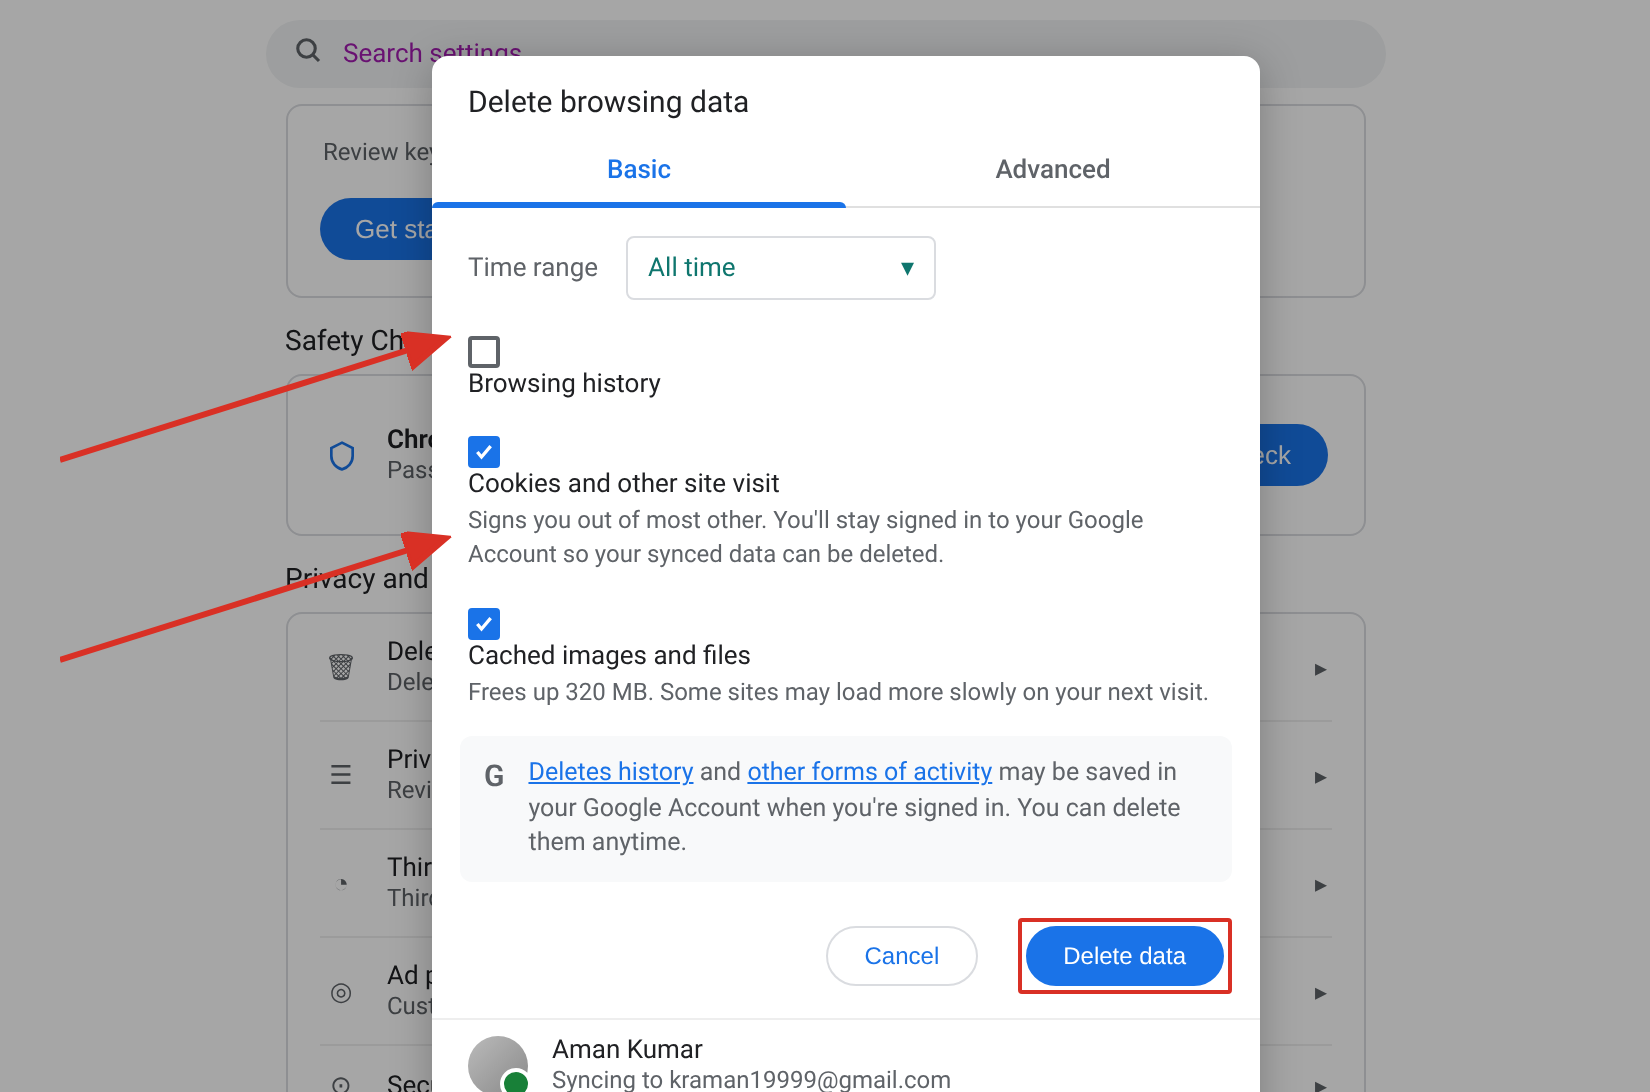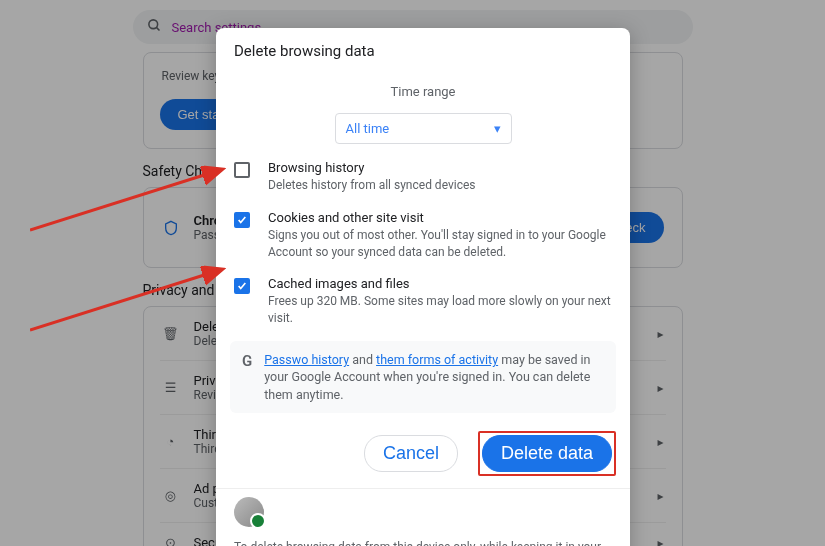--- a/index.html
+++ b/index.html
@@ -111,39 +111,39 @@
     left: 0; right: 0; bottom: -1px;
     height: 3px;
     background: #1a73e8;
     border-radius: 3px 3px 0 0;
   }
   .range-row {
     display: flex; align-items: center; gap: 14px;
     padding: 14px 18px 8px;
     font-size: 13px;
     color:#5f6368;
-    flex-direction:column;
   }
   .select {
     border: 1px solid #dadce0;
     border-radius: 4px;
     padding: 7px 10px;
-    width: 177px;
+    width: 155px;
     display: flex;
     justify-content: space-between;
     align-items: center;
     font-size: 13px;
-    color:#3b82f6;
+    color:#0f766e;
     cursor: pointer;
   }
   .opt {
     display: flex;
-    gap: 18px;
+    gap: 1px;
     padding: 8px 18px;
     align-items: flex-start;
+    flex-direction: column;
   }
   .cb {
     width: 16px; height: 16px;
     border: 2px solid #5f6368;
     border-radius: 2px;
     margin-top: 2px;
     display:flex;align-items:center;justify-content:center;
     cursor:pointer;
     flex-shrink:0;
   }
@@ -166,21 +166,21 @@
     color:#5f6368;
     line-height:1.4;
   }
   .info-box a { color:#1a73e8; text-decoration: underline; }
   .btn-row {
     display:flex; justify-content:flex-end; gap:8px;
     padding: 12px 14px 6px;
     align-items:center;
   }
   .btn {
-    font-size:18px;
+    font-size:12px;
     font-weight:500;
     padding: 7px 18px;
     border-radius: 18px;
     cursor:pointer;
     border:1px solid #dadce0;
     background:#fff;
     color:#1a73e8;
   }
   .btn.primary {
     background:#1a73e8;
@@ -304,33 +304,36 @@
         </div>
       <span class="chev">▸</span>
     </div>
   </div>
 </div>
 
 <div class="page-dim"></div>
 
 <div class="modal">
   <h1>Delete browsing data</h1>
+  <div class="tabs">
+    <div class="tab active">Basic</div>
+    <div class="tab">Advanced</div>
+  </div>
   <div class="range-row">
     <span>Time range</span>
     <div class="select">
       <span>All time</span>
       <span>▾</span>
     </div>
   </div>
 
   <div class="opt">
     <div class="cb"></div>
     <div>
       <div class="lbl">Browsing history</div>
-      <div class="desc">Deletes history from all synced devices</div>
     </div>
   </div>
   <div class="opt">
     <div class="cb checked">
       <svg width="10" height="10" viewBox="0 0 24 24" fill="none" stroke-width="4">
           <polyline points="4,12 9,18 20,5"></polyline>
         </svg>
     </div>
     <div>
       <div class="lbl">Cookies and other site visit</div>
@@ -345,33 +348,37 @@
     </div>
     <div>
       <div class="lbl">Cached images and files</div>
       <div class="desc">Frees up 320 MB. Some sites may load more slowly on your next visit.</div>
     </div>
   </div>
 
   <div class="info-box">
     <span style="font-weight:600;color:#5f6368;font-size:15px;">G</span>
     <span>
-      <a href="#">Passwo history</a><span> and </span><a href="#">them forms of activity</a><span> may be saved in your Google Account when you're signed in. You can delete them anytime.</span>
+      <a href="#">Deletes history</a><span> and </span><a href="#">other forms of activity</a><span> may be saved in your Google Account when you're signed in. You can delete them anytime.</span>
     </span>
   </div>
 
   <div class="btn-row">
     <button class="btn">Cancel</button>
     <span class="highlight-box">
       <button class="btn primary">Delete data</button>
     </span>
   </div>
 
   <div class="profile-row">
     <div class="avatar"></div>
+    <div>
+      <div class="name">Aman Kumar</div>
+      <div class="mail">Syncing to kraman19999@gmail.com</div>
+    </div>
   </div>
 
   <div class="footer-note">
     <span>To delete browsing data from this device only, while keeping it in your Google Account, </span>
   </div>
 </div>
 
 <svg class="arrow" style="left:30px;top:160px;" width="200" height="80">
   <defs>
       <marker id="ah1" markerWidth="8" markerHeight="8" refX="6" refY="3" orient="auto">

